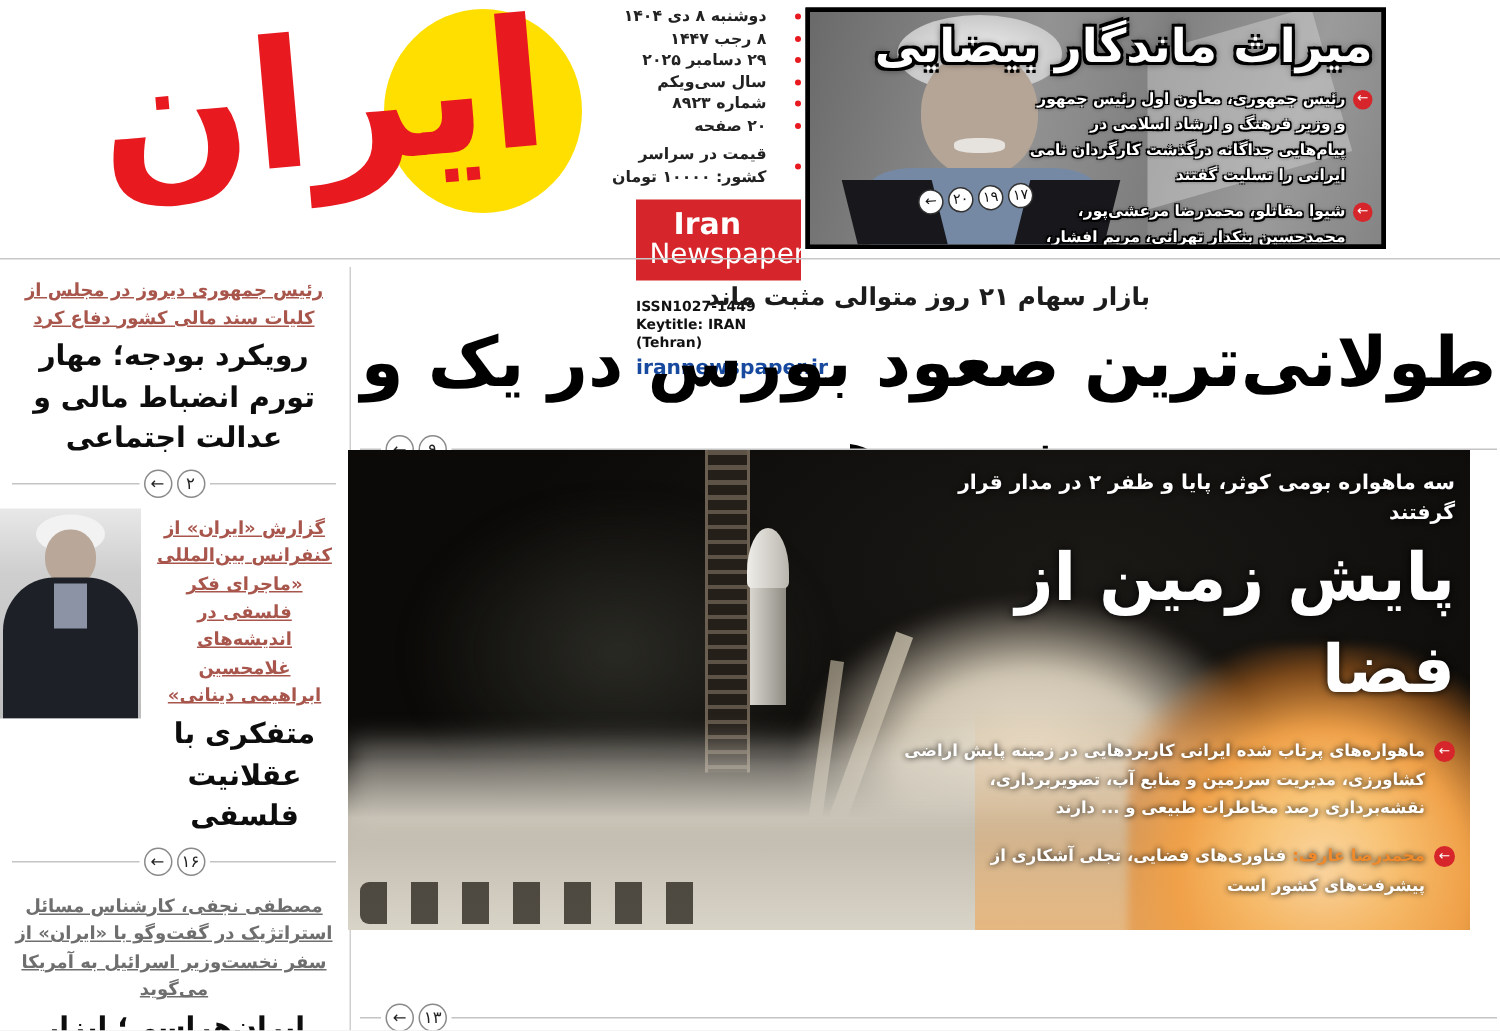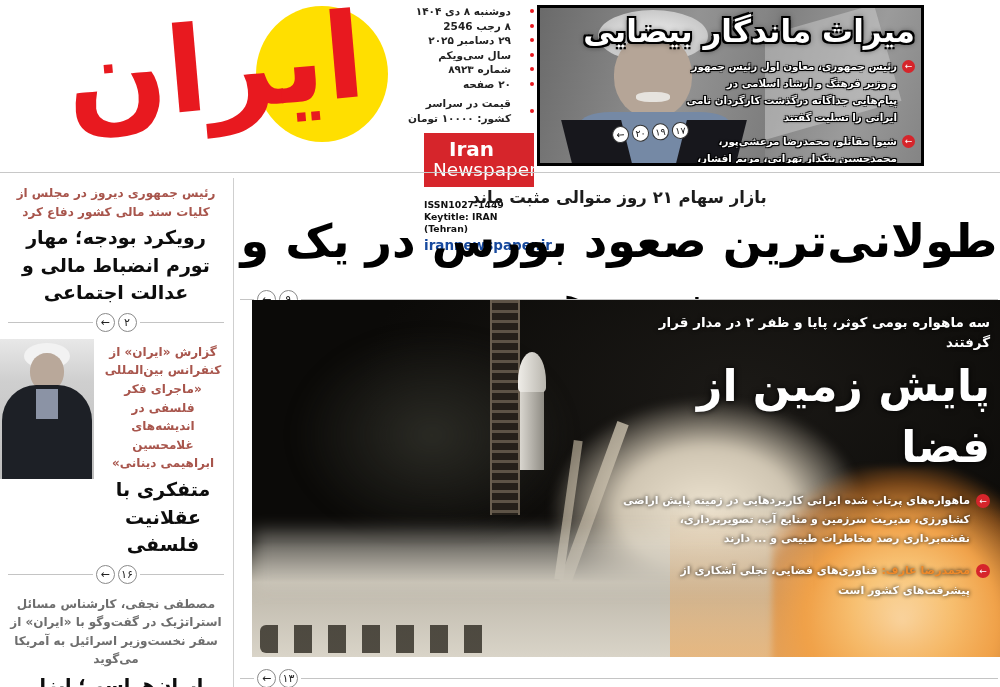--- a/index.html
+++ b/index.html
@@ -64,40 +64,40 @@
 
   .pg { width:19px; height:19px; border-radius:50%; border:1px solid #8a8a8a; background:#fff; color:#222; font-size:11px; display:inline-flex; align-items:center; justify-content:center; flex:0 0 auto; }
   .sb-divider { direction:ltr; display:flex; align-items:center; gap:3px; margin:6px 8px 7px; }
   .sb-divider::before, .sb-divider::after { content:""; height:0; border-top:1px solid #c4c4c4; flex:1; }
   .main-rule { direction:ltr; display:flex; align-items:center; gap:3px; position:absolute; left:240px; width:758px; }
   .main-rule::before { content:""; width:14px; border-top:1px solid #c4c4c4; }
   .main-rule::after { content:""; flex:1; border-top:1px solid #c4c4c4; }
 
   
   .sidebar { position:absolute; left:0; top:180px; width:232px; direction:rtl; }
-  .sb-kicker { text-align:center; font-size:12px; font-weight:600; line-height:1.55; padding:4px 10px 0; }
+  .sb-kicker { text-align:center; font-size:12px; font-weight:600; line-height:1.55; padding:4px 10px 0;text-decoration:underline; }
   .k-red { color:#a8554c; }
   .k-gray { color:#6e6e6e;text-align:center; }
   .sb-headline { text-align:center; font-size:19px; font-weight:800; color:#0d0d0d; line-height:1.45; padding:3px 8px 0; }
   .sb-item2 { display:flex; direction:rtl; }
   .sb-item2-text { flex:1; }
   .sb-photo { flex:0 0 94px; height:140px; position:relative; background:linear-gradient(180deg,#e8e8e8,#cfcfcf 30%,#bdbdbd); overflow:hidden; }
   .dn-hair { position:absolute; left:24px; top:4px; width:46px; height:26px; border-radius:50%; background:#f2f2f2; }
   .dn-face { position:absolute; left:30px; top:14px; width:34px; height:38px; border-radius:48%; background:#b9a89a; }
   .dn-coat { position:absolute; left:2px; top:46px; width:90px; height:94px; border-radius:38% 38% 0 0; background:#1d2026; }
   .dn-scarf { position:absolute; left:36px; top:50px; width:22px; height:30px; background:#8b93a5; }
 
   
   .main-kicker { position:absolute; left:240px; top:188px; width:758px; text-align:center; direction:rtl; font-size:16.5px; font-weight:700; color:#1c1c1c; }
   .main-headline { position:absolute; left:240px; top:210px; width:758px; text-align:center; direction:rtl; font-size:46px; font-weight:900; color:#000; line-height:1.35; }
   .rule-bourse { top:290px; }
   .rule-bottom { top:669px; }
 
   
-  .photo { position:absolute; left:252px; top:300px; width:748px; height:357px; background:radial-gradient(ellipse at 65% 25%, #1b1916 0%, #0b0a08 55%); overflow:hidden; }
+  .photo { position:absolute; left:232px; top:300px; width:748px; height:320px; background:radial-gradient(ellipse at 65% 25%, #1b1916 0%, #0b0a08 55%); overflow:hidden; }
   .ph-darksmoke { position:absolute; left:40px; top:30px; width:280px; height:210px; border-radius:50%; background:radial-gradient(#2b2b25 0%, rgba(20,20,16,0) 70%); filter:blur(8px); }
   .ph-snow { position:absolute; left:0; bottom:0; width:75%; height:115px; background:linear-gradient(to bottom, rgba(190,185,172,0) 0%, #beb8ab 35%, #d9d4c8 100%); }
   .ph-fog { position:absolute; left:0; bottom:70px; width:85%; height:55px; background:rgba(225,220,208,.45); filter:blur(9px); }
   .ph-bumps { position:absolute; left:8px; bottom:4px; width:230px; height:28px; background:repeating-linear-gradient(90deg, #37332a 0 18px, rgba(0,0,0,0) 18px 34px); border-radius:6px; opacity:.85; }
   .ph-tower { position:absolute; left:238px; top:0; width:30px; height:215px; background:repeating-linear-gradient(180deg, #5d5346 0 3px, #241f19 3px 10px); border-left:2px solid #6a5f50; border-right:2px solid #6a5f50; }
   .ph-rocket-cone { position:absolute; left:266px; top:52px; width:28px; height:42px; border-radius:50% 50% 8px 8px/70% 70% 6px 6px; background:linear-gradient(90deg,#efede8,#b9b6ae); }
   .ph-rocket-body { position:absolute; left:268px; top:92px; width:24px; height:78px; background:linear-gradient(90deg,#d9d6cf,#8f8c84); }
   .ph-arm { position:absolute; left:336px; top:118px; width:12px; height:170px; background:linear-gradient(#a59d8d,#6c6456); transform:rotate(20deg); }
   .ph-arm2 { position:absolute; left:312px; top:140px; width:9px; height:140px; background:#857d6e; transform:rotate(8deg); }
   .ph-smoke { position:absolute; left:300px; top:100px; width:310px; height:220px; background:radial-gradient(ellipse at 50% 50%, #ece2cf 0%, #cfc5b2 40%, rgba(160,150,130,0) 72%); filter:blur(5px); border-radius:50%; }
@@ -121,21 +121,21 @@
     <div class="logo-circle"></div>
     <div class="logo-text">ایران</div>
 
     <div class="date-col">
       <div class="date-line">
           <span class="dot"></span>
           <span>دوشنبه ۸ دی ۱۴۰۴</span>
         </div>
       <div class="date-line">
           <span class="dot"></span>
-          <span>۸ رجب 2546</span>
+          <span>۸ رجب ۱۴۴۷</span>
         </div>
       <div class="date-line">
           <span class="dot"></span>
           <span>۲۹ دسامبر ۲۰۲۵</span>
         </div>
       <div class="date-line">
           <span class="dot"></span>
           <span>سال سی‌ویکم</span>
         </div>
       <div class="date-line">

